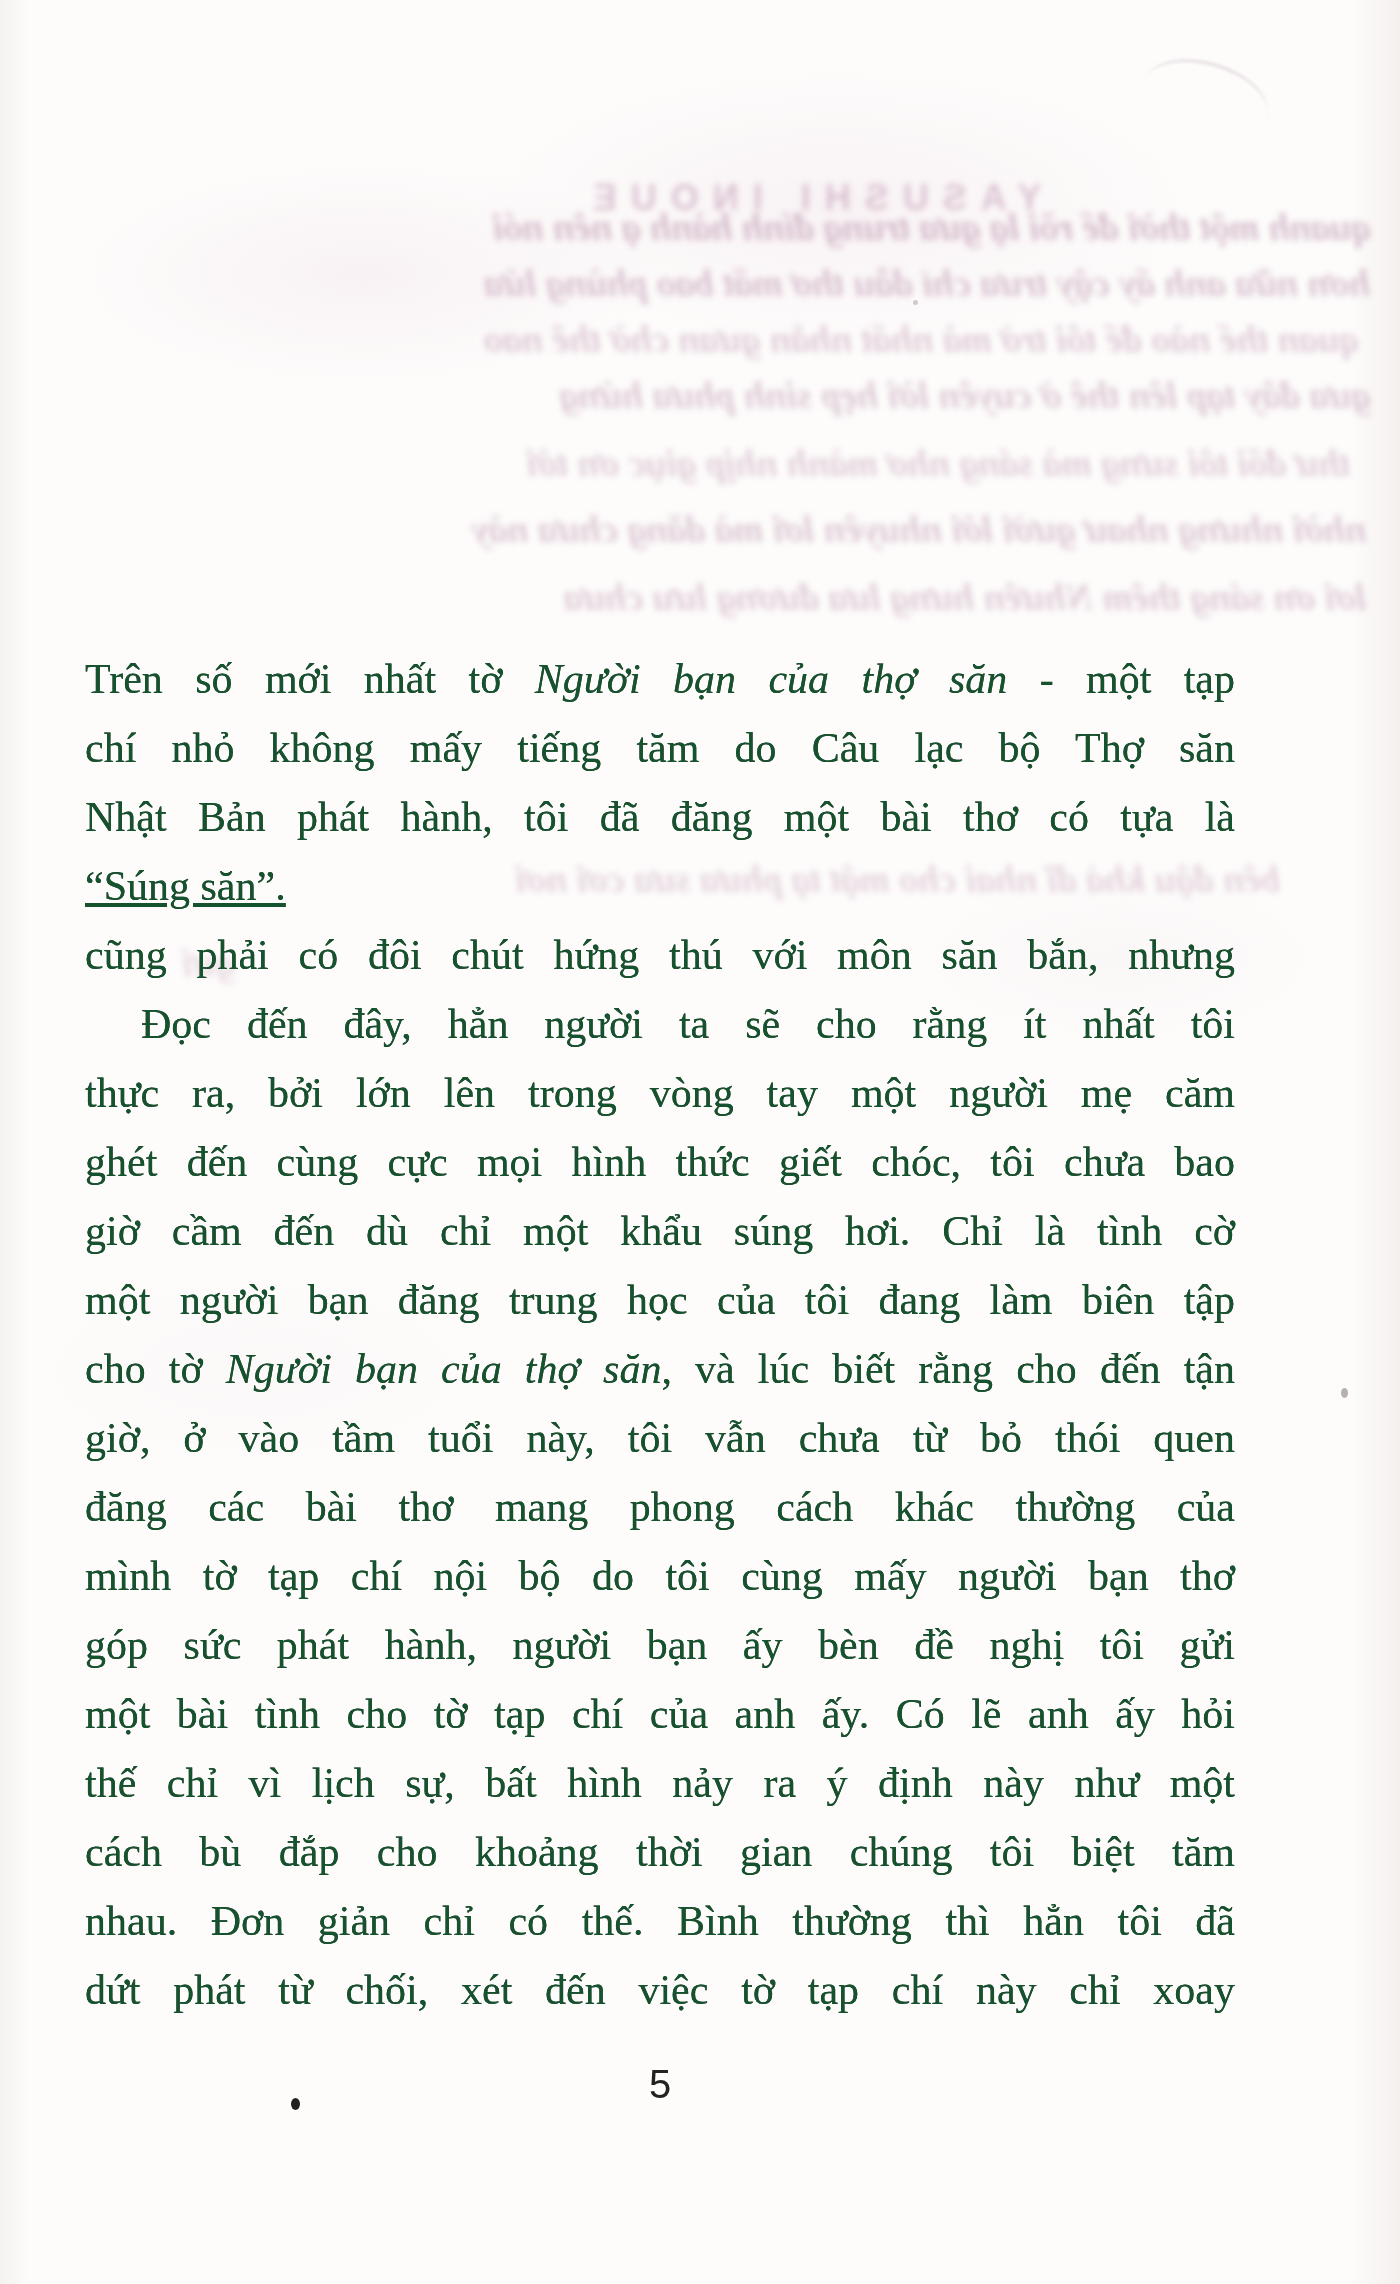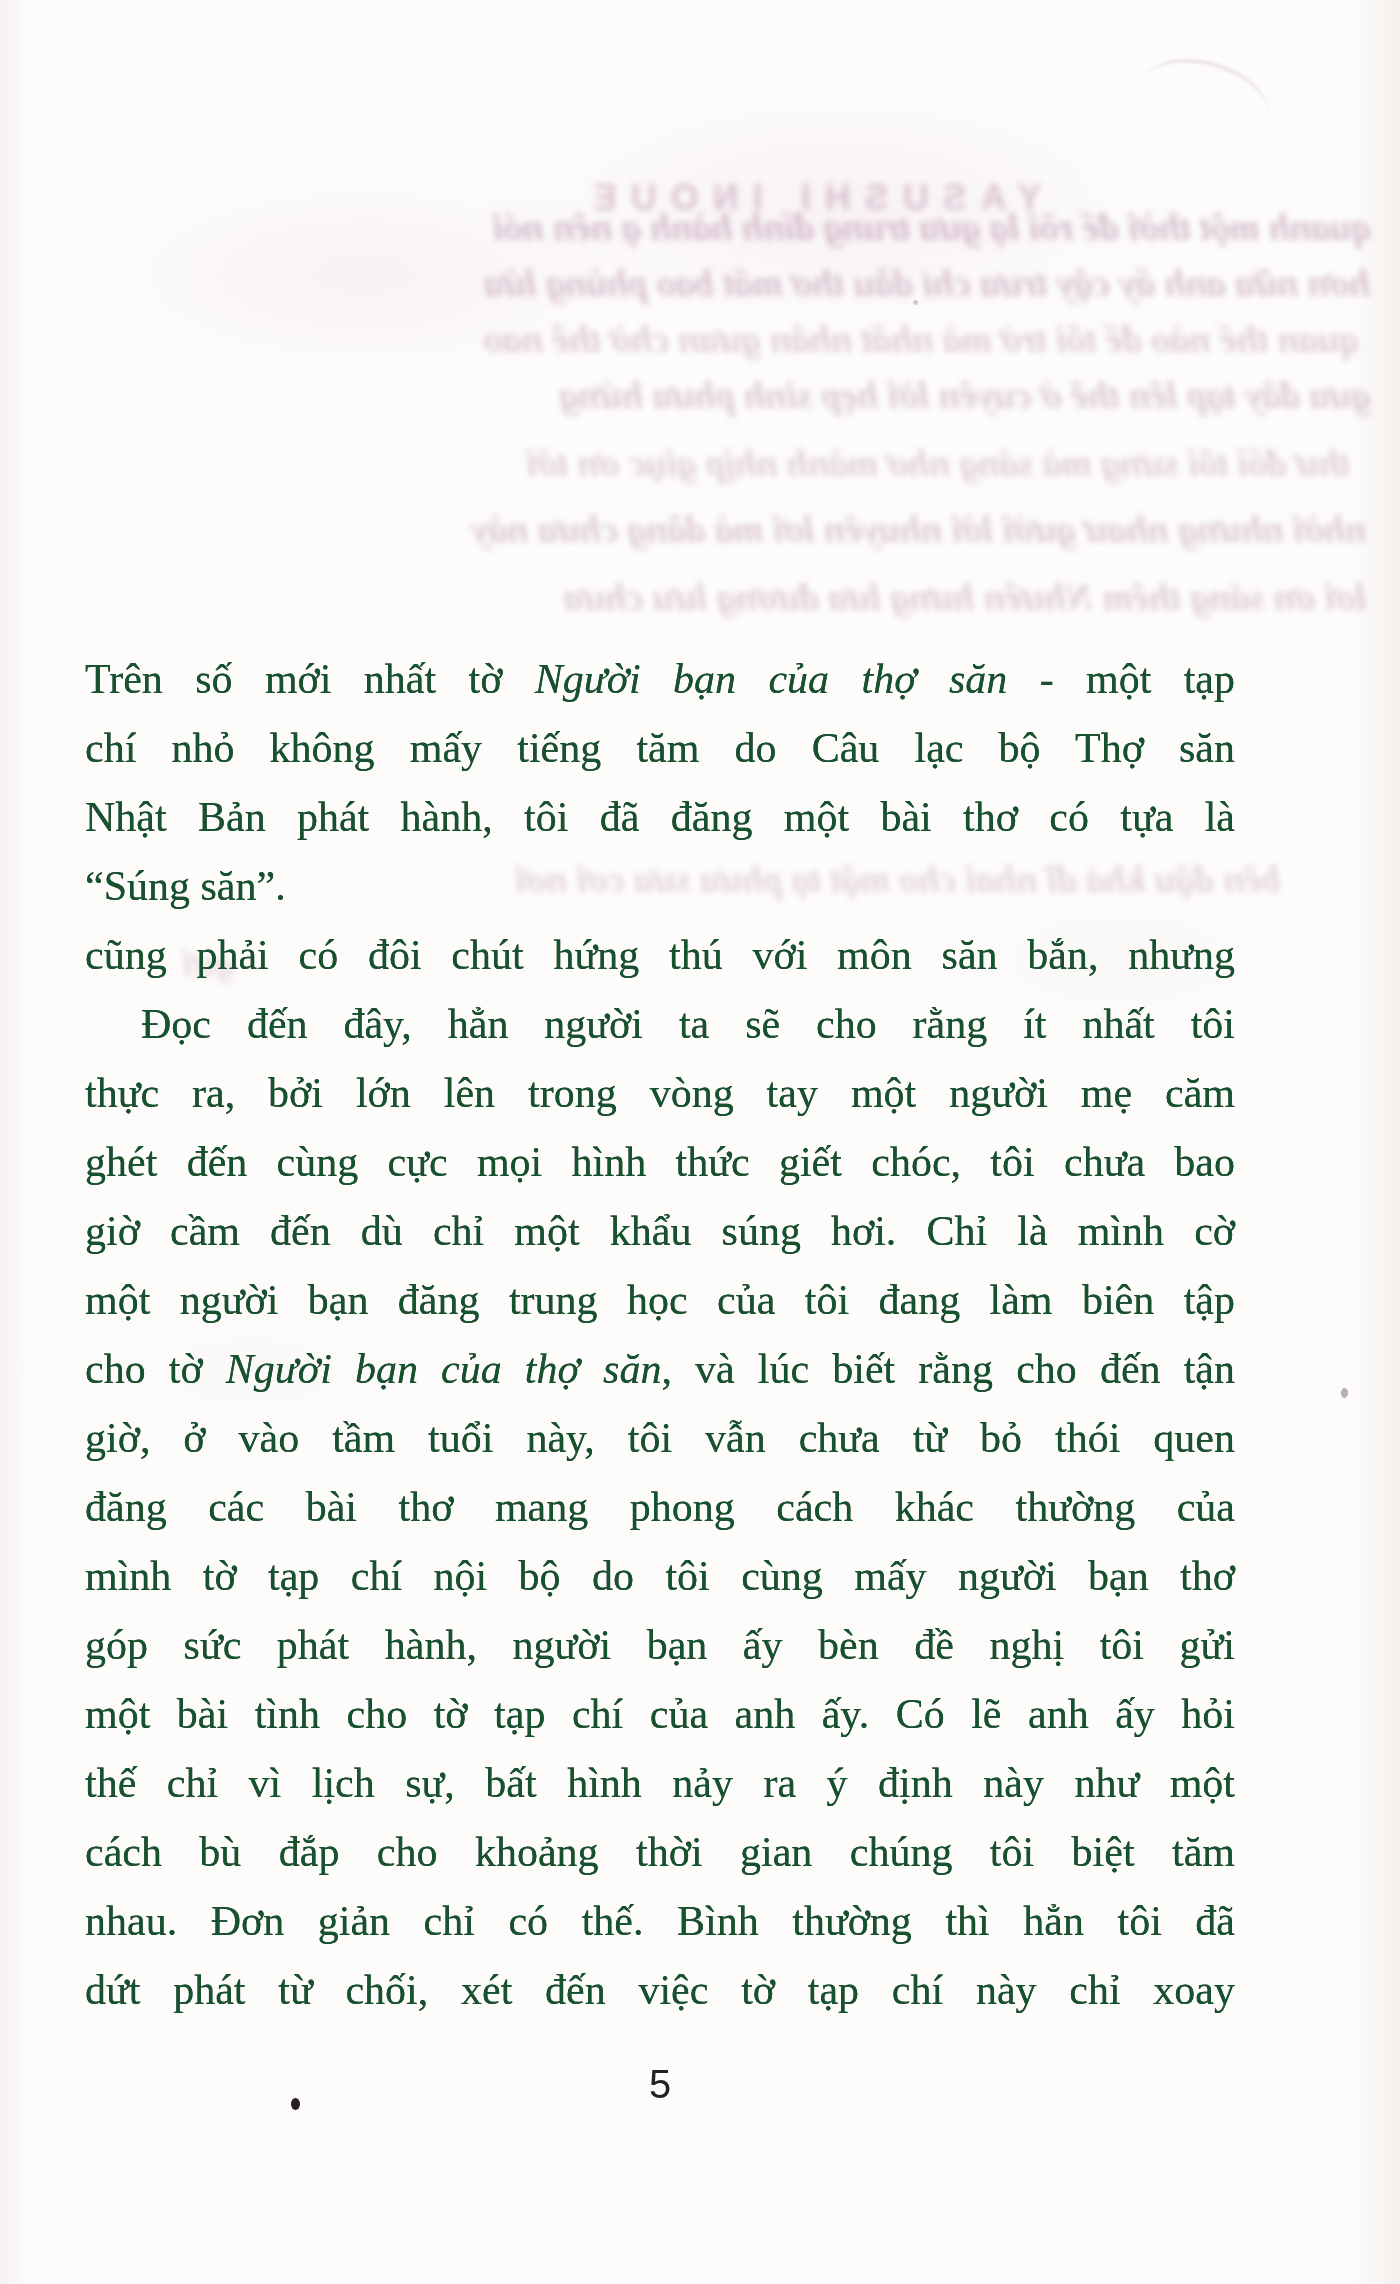--- a/index.html
+++ b/index.html
@@ -18,21 +18,21 @@
   
   .text-block{
     position:absolute;left:85px;top:645px;width:1150px;
     font-size:42px;color:#14532d;
     text-shadow:0 0 .6px rgba(28,26,25,.85);
   }
   .line{
     height:69px;line-height:69px;white-space:normal;
     text-align:justify;text-align-last:justify;
   }
-  .line.end{text-align-last:left;}
+  .line.end{text-align-last:left;text-decoration:underline;}
   .line.indent{text-indent:56px;}
   .it{font-style:italic;}
   
   .page-number{
     position:absolute;left:85px;top:2062px;width:1150px;
     text-align:center;font-size:40px;color:#222;
     font-family:"Liberation Sans","DejaVu Sans",sans-serif;
   }
   
   .bleed-line{
@@ -88,21 +88,21 @@
 
   <div class="text-block">
       <div class="line"><span>Trên số mới nhất tờ </span><span class="it">Người bạn của thợ săn</span><span> - một tạp</span></div>
       <div class="line"><span>chí nhỏ không mấy tiếng tăm do Câu lạc bộ Thợ săn</span></div>
       <div class="line"><span>Nhật Bản phát hành, tôi đã đăng một bài thơ có tựa là</span></div>
       <div class="line end"><span>“Súng săn”.</span></div>
       <div class="line"><span>cũng phải có đôi chút hứng thú với môn săn bắn, nhưng</span></div>
       <div class="line indent"><span>Đọc đến đây, hẳn người ta sẽ cho rằng ít nhất tôi</span></div>
       <div class="line"><span>thực ra, bởi lớn lên trong vòng tay một người mẹ căm</span></div>
       <div class="line"><span>ghét đến cùng cực mọi hình thức giết chóc, tôi chưa bao</span></div>
-      <div class="line"><span>giờ cầm đến dù chỉ một khẩu súng hơi. Chỉ là mình cờ</span></div>
+      <div class="line"><span>giờ cầm đến dù chỉ một khẩu súng hơi. Chỉ là tình cờ</span></div>
       <div class="line"><span>một người bạn đăng trung học của tôi đang làm biên tập</span></div>
       <div class="line"><span>cho tờ </span><span class="it">Người bạn của thợ săn</span><span>, và lúc biết rằng cho đến tận</span></div>
       <div class="line"><span>giờ, ở vào tầm tuổi này, tôi vẫn chưa từ bỏ thói quen</span></div>
       <div class="line"><span>đăng các bài thơ mang phong cách khác thường của</span></div>
       <div class="line"><span>mình tờ tạp chí nội bộ do tôi cùng mấy người bạn thơ</span></div>
       <div class="line"><span>góp sức phát hành, người bạn ấy bèn đề nghị tôi gửi</span></div>
       <div class="line"><span>một bài tình cho tờ tạp chí của anh ấy. Có lẽ anh ấy hỏi</span></div>
       <div class="line"><span>thế chỉ vì lịch sự, bất hình nảy ra ý định này như một</span></div>
       <div class="line"><span>cách bù đắp cho khoảng thời gian chúng tôi biệt tăm</span></div>
       <div class="line"><span>nhau. Đơn giản chỉ có thế. Bình thường thì hẳn tôi đã</span></div>

